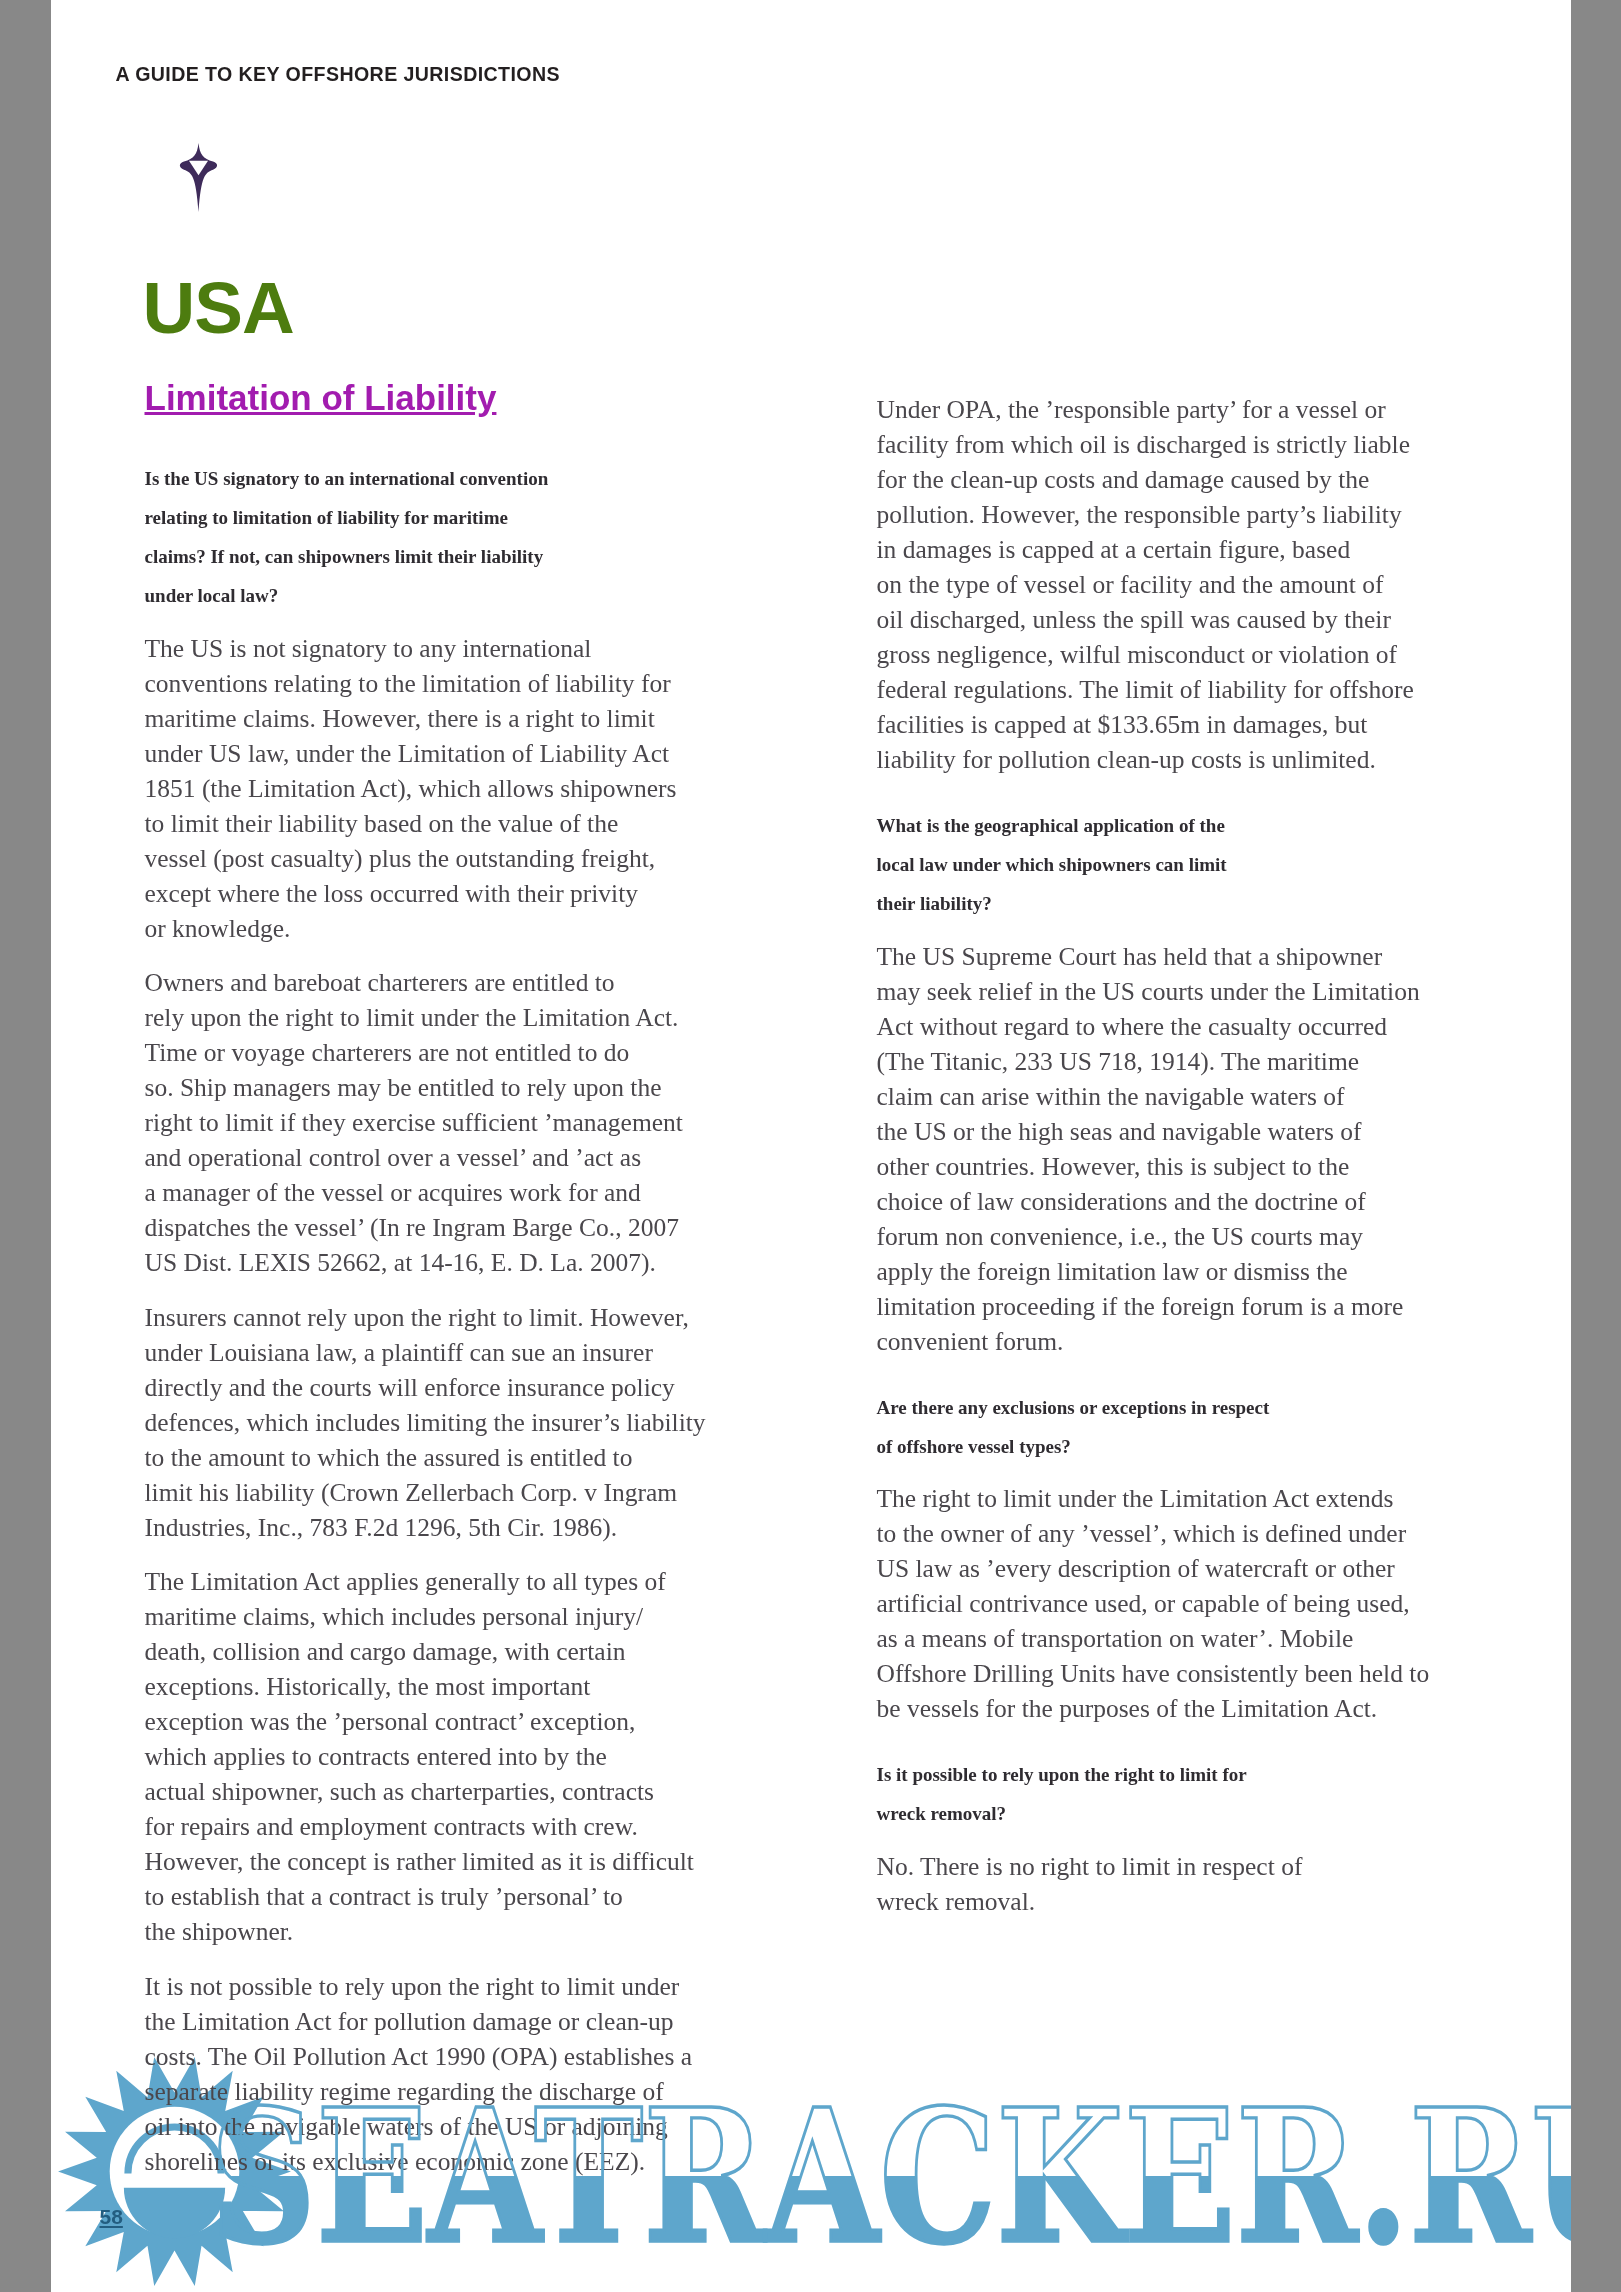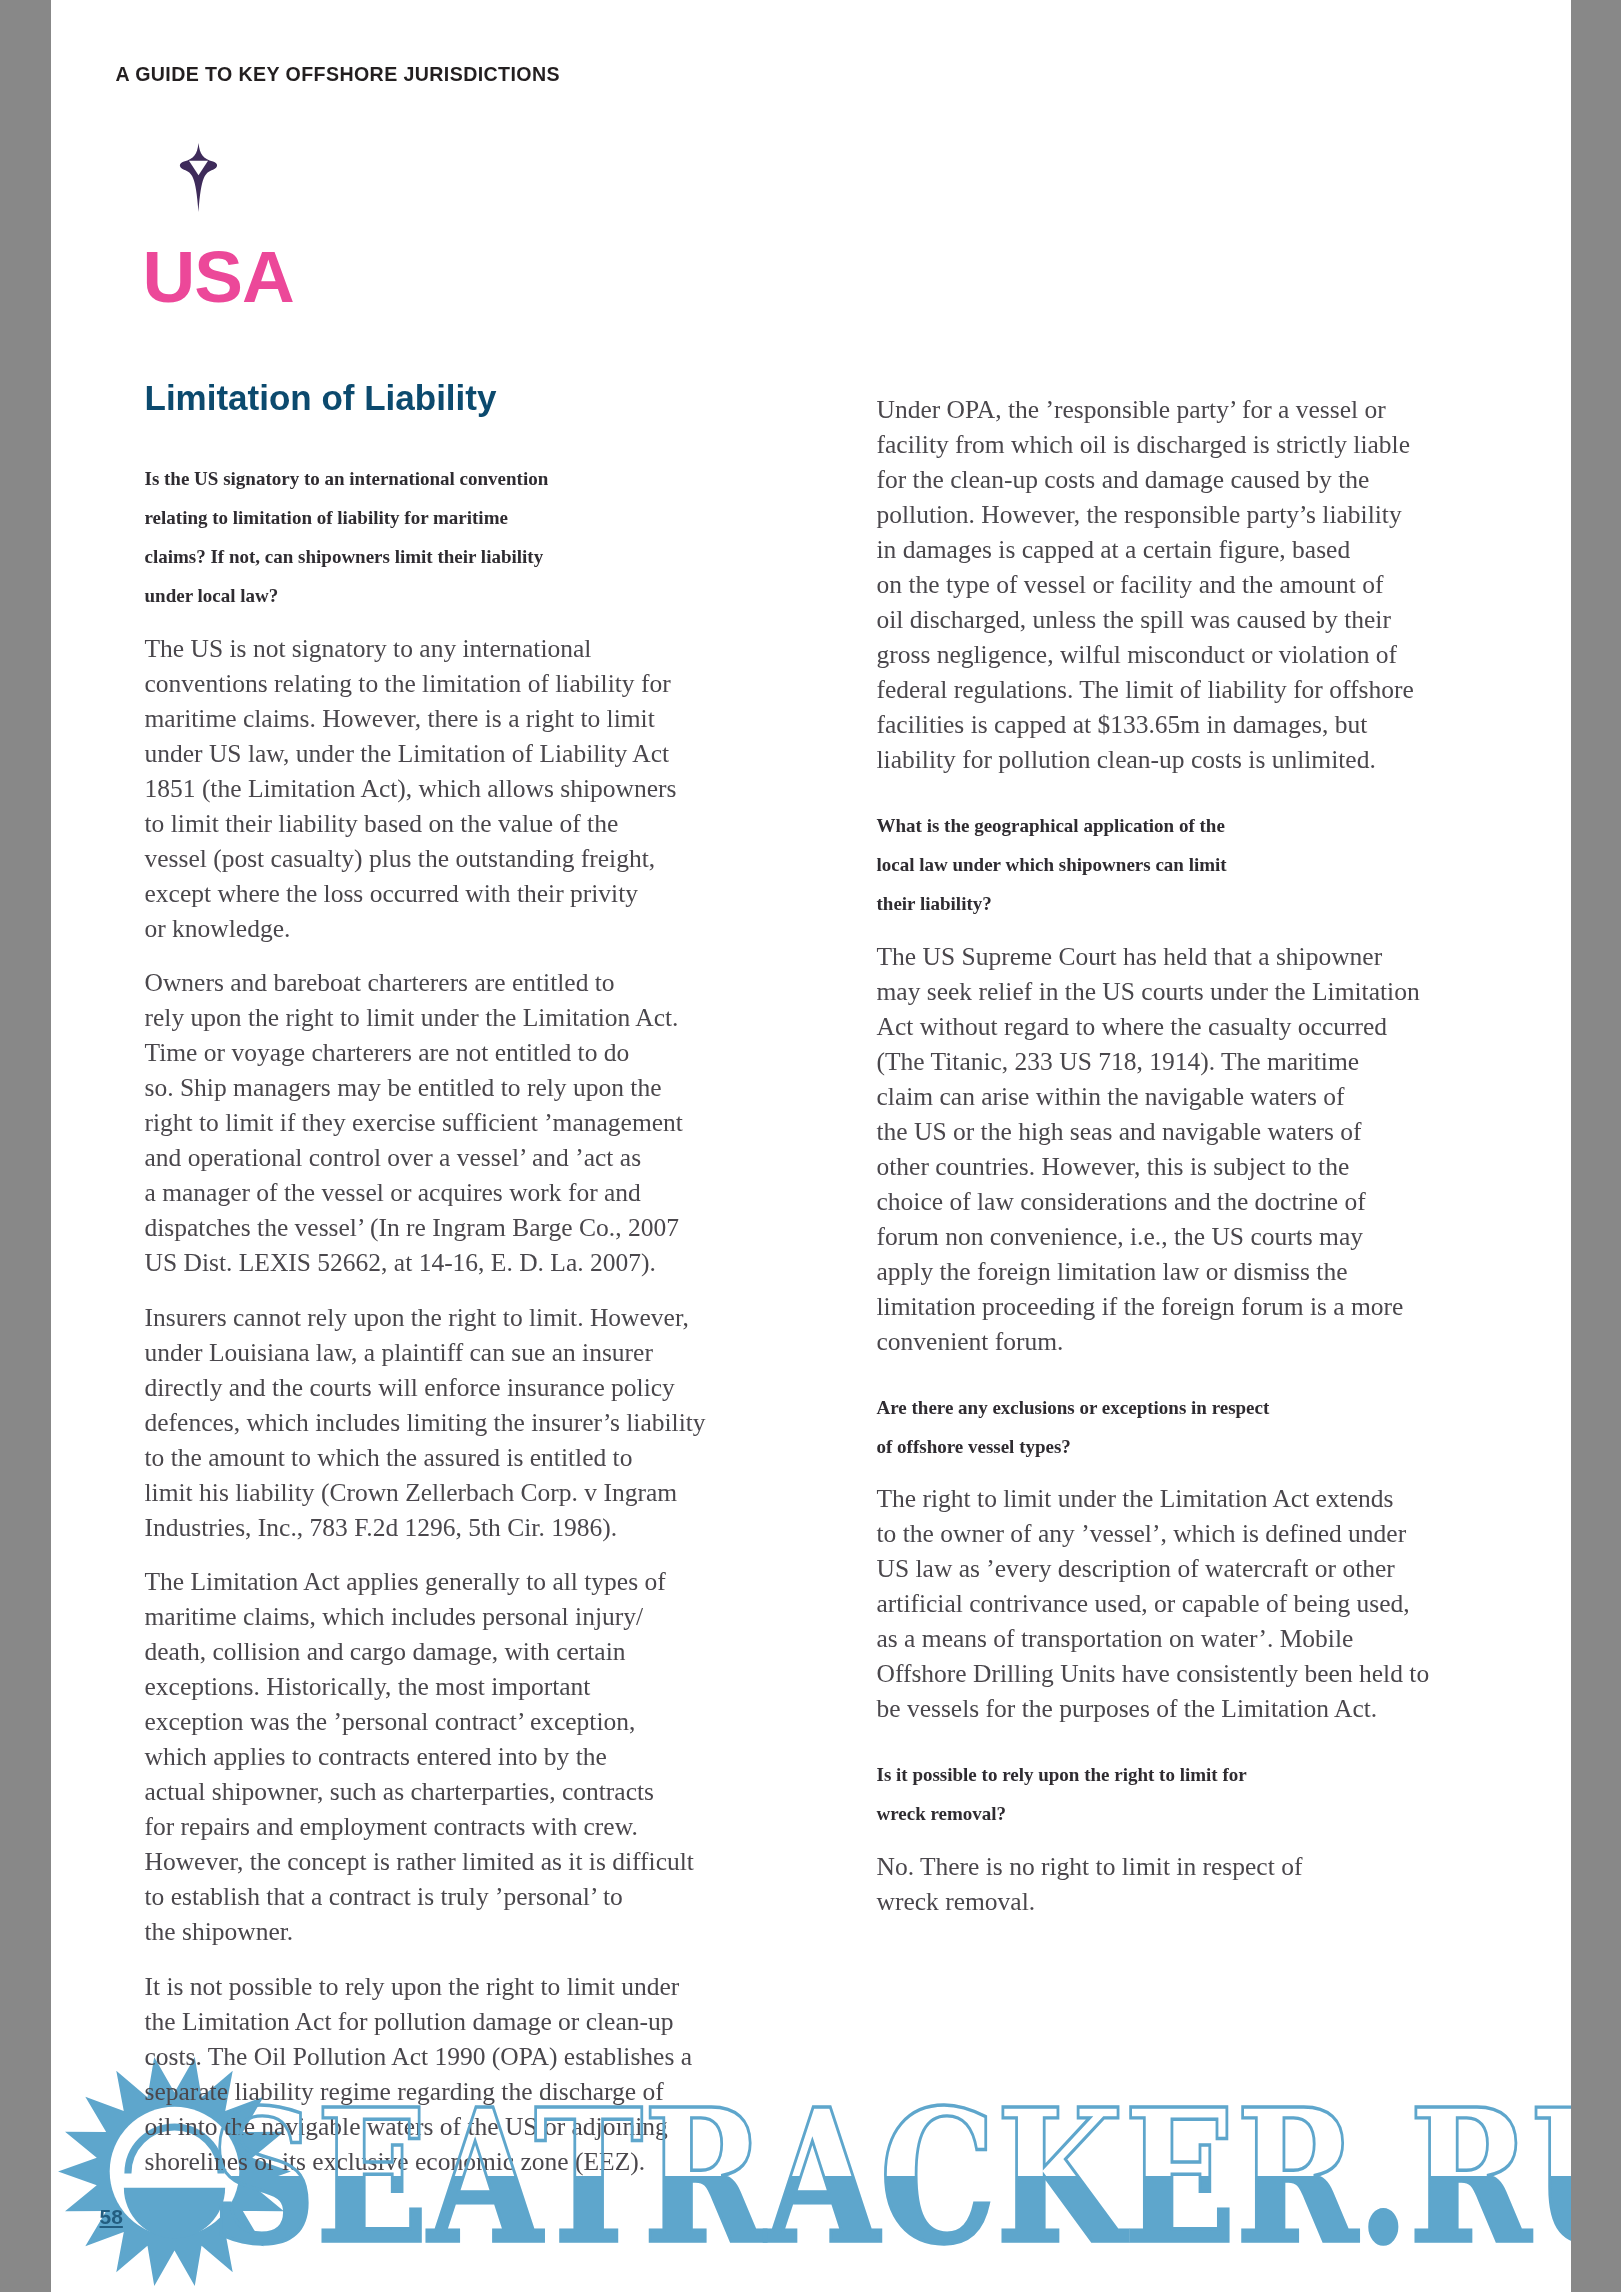--- a/index.html
+++ b/index.html
@@ -11,28 +11,29 @@
     overflow:hidden;
     font-family:"Liberation Sans", sans-serif;
   }
   .header{
     position:absolute;left:65px;top:63px;
     font-size:19.6px;font-weight:bold;letter-spacing:0.4px;
     color:#231f20;
   }
   .logo{position:absolute;left:122px;top:143px;width:51px;height:69px;}
   .title{
-    position:absolute;left:92px;top:235px;
+    position:absolute;left:92px;top:266px;
     font-size:73px;font-weight:bold;letter-spacing:-1px;
-    color:#ec4899;
+    color:#4d7c0f;
   }
   .section-heading{
     position:absolute;left:94px;top:378px;
     font-size:35px;font-weight:bold;
-    color:#0c4a6e;
+    color:#a21caf;
+    text-decoration:underline;
   }
   .col{position:absolute;z-index:2;font-family:Liberation Serif, serif;}
   .col-left{left:94px;top:459px;width:716px;}
   .col-right{left:826px;top:392px;width:716px;}
   .q{
     white-space:pre;
     font-size:19px;line-height:39px;font-weight:bold;
     color:#2f2c31;
     margin:29px 0 15.7px 0;
   }

